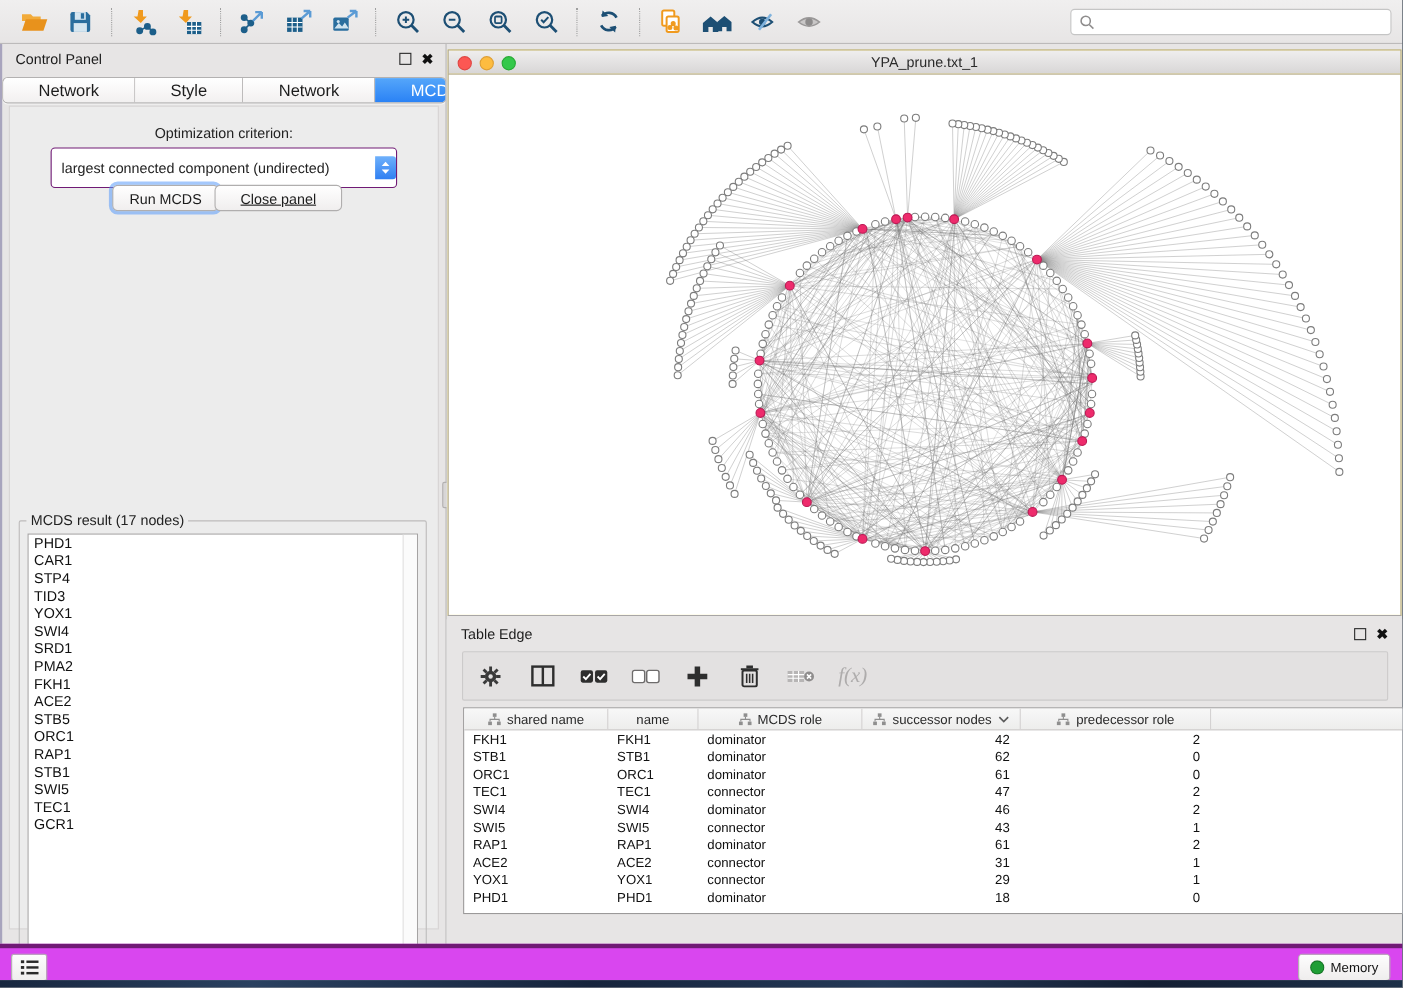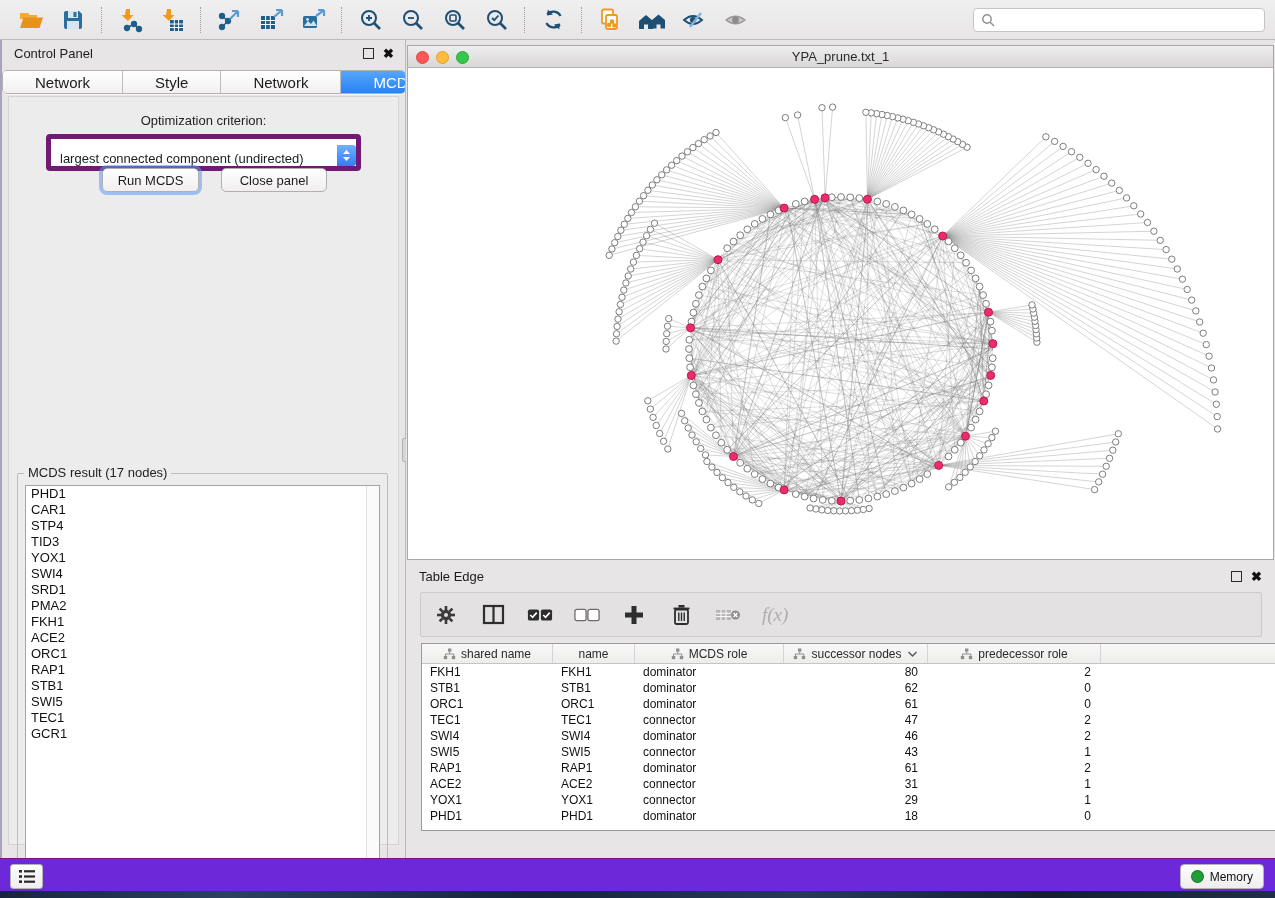--- a/index.html
+++ b/index.html
@@ -23,29 +23,29 @@
   .win-btns{margin-left:auto;display:flex;align-items:center;gap:9px;}
   .float-glyph{width:9px;height:9px;border:1.5px solid #2a2a2a;display:inline-block;}
   .close-glyph{font-size:13px;font-weight:bold;color:#111;line-height:9px;}
   #cp-tabs{position:absolute;left:0;top:30px;width:100%;display:flex;justify-content:center;}
   .seg-group{display:flex;border:1px solid #b3b1b1;border-radius:5px;overflow:hidden;background:#fff;height:22px;box-shadow:0 1px 0 rgba(255,255,255,.6);}
   .seg{padding:0 32px;font-size:15px;display:flex;align-items:center;border-right:1px solid #bdbbbb;background:linear-gradient(#ffffff,#f2f0f0);color:#1c1c1c;cursor:default;}
   .seg:last-child{border-right:none;}
   .seg.sel{background:linear-gradient(#55a6fa,#2a82f5);color:#fff;}
   #cp-content{position:absolute;left:6px;top:56px;width:391px;height:749px;background:#ececec;border:1px solid #d6d3d3;box-sizing:border-box;}
   #opt-label{position:absolute;left:0;top:16px;width:100%;text-align:center;font-size:13px;}
-  #criterion-select{position:absolute;left:37px;top:37px;width:315px;height:37px;background:#fff;border:5px solid #701a75;border-radius:4px;
-    display:flex;align-items:flex-end;box-sizing:border-box;font-size:13px;}
+  #criterion-select{position:absolute;left:37px;top:37px;width:315px;height:37px;background:#fff;border:1px solid #701a75;border-radius:4px;
+    display:flex;align-items:center;box-sizing:border-box;font-size:13px;}
   #criterion-select .sel-text{flex:1;padding-left:9px;white-space:nowrap;overflow:hidden;}
   .stepper{width:19px;height:21px;border-radius:0 3px 3px 0;background:linear-gradient(#6fb1fb,#2f7ff2);display:flex;flex-direction:column;align-items:center;justify-content:center;gap:1px;}
   .stepper svg{display:block;}
   .mac-btn{position:absolute;height:24px;background:linear-gradient(#ffffff,#f0eeee);border:1px solid #b0aeae;border-radius:5px;
     font-size:13px;font-family:"Liberation Sans",sans-serif;display:flex;align-items:center;justify-content:center;box-sizing:border-box;color:#1c1c1c;}
   #run-mcds{left:93px;top:71px;width:97px;outline:3px solid rgba(90,155,250,.55);outline-offset:0px;}
-  #close-panel-btn{left:212px;top:71px;width:106px;}
+  #close-panel-btn{left:186px;top:71px;width:116px;text-decoration:underline;}
   #mcds-group{position:absolute;left:8px;top:376px;width:369px;height:406px;border:1px solid #bdbbbb;border-radius:2px;}
   #mcds-legend{position:absolute;left:6px;top:-9px;background:#ececec;padding:0 4px;font-size:13px;}
   #mcds-list{position:absolute;left:7px;top:11px;right:7px;bottom:7px;background:#fff;border:1px solid #a5a3a3;overflow:hidden;}
   #mcds-scroll{position:absolute;right:0;top:0;width:12px;height:100%;border-left:1px solid #e2e0e0;background:#fbfbfb;}
   .mcds-item{font-size:13px;line-height:16px;padding-left:5px;color:#111;}
 
   
   #right-area{position:absolute;left:406px;top:40px;width:869px;height:818px;background:#e7e5e5;}
   #splitter{position:absolute;left:405px;top:40px;width:2px;height:818px;background:#b9b7b7;}
   #splitter-handle{position:absolute;left:402px;top:438px;width:8px;height:22px;background:#d8d6d6;border:1px solid #b2b0b0;border-radius:2px;}
@@ -74,21 +74,21 @@
   .th:last-child{border-right:none;flex:1 1 auto;}
   .tr{display:flex;height:16px;align-items:center;}
   .td{font-size:12px;color:#111;box-sizing:border-box;white-space:nowrap;overflow:hidden;flex:0 0 auto;}
   .td.left{padding-left:8px;text-align:left;}
   .td.right{padding-right:10px;text-align:right;}
   #tbl-scroll{position:absolute;right:0;top:20px;width:15px;bottom:0;background:#f4f4f4;border-left:1px solid #dcdada;}
   #tbl-thumb{position:absolute;left:2px;top:3px;width:10px;height:120px;border-radius:6px;background:#c3c1c1;}
   #tp-tabs{position:absolute;left:0;top:272px;width:100%;display:flex;justify-content:center;}
 
   
-  #status-bar{position:absolute;left:0;top:858px;width:1275px;height:33px;background:#6d28d9;border-top:1px solid #701a75;box-sizing:border-box;}
+  #status-bar{position:absolute;left:0;top:858px;width:1275px;height:33px;background:#d946ef;border-top:4px solid #701a75;box-sizing:border-box;}
   #list-btn{position:absolute;left:10px;top:5px;width:31px;height:23px;background:linear-gradient(#fdfdfd,#efeded);border:1px solid #b4b2b2;border-radius:3px;
     display:flex;align-items:center;justify-content:center;}
   #memory-btn{position:absolute;right:11px;top:5px;height:23px;padding:0 10px;background:linear-gradient(#fdfdfd,#efeded);border:1px solid #b4b2b2;border-radius:4px;
     display:flex;align-items:center;gap:6px;font-size:12px;color:#111;}
   #memory-dot{width:11px;height:11px;border-radius:50%;}
   #desktop-strip{position:absolute;left:0;top:891px;width:1275px;height:7px;
     background:linear-gradient(90deg,#17263e,#2a4160 18%,#16243c 42%,#253a58 63%,#141f33 82%,#1d3048);}
 </style>
 </head>
 <body>
@@ -278,20 +278,21 @@
         <div class="mcds-item">PHD1</div>
             <div class="mcds-item">CAR1</div>
             <div class="mcds-item">STP4</div>
             <div class="mcds-item">TID3</div>
             <div class="mcds-item">YOX1</div>
             <div class="mcds-item">SWI4</div>
             <div class="mcds-item">SRD1</div>
             <div class="mcds-item">PMA2</div>
             <div class="mcds-item">FKH1</div>
             <div class="mcds-item">ACE2</div>
+            <div class="mcds-item">STB5</div>
             <div class="mcds-item">ORC1</div>
             <div class="mcds-item">RAP1</div>
             <div class="mcds-item">STB1</div>
             <div class="mcds-item">SWI5</div>
             <div class="mcds-item">TEC1</div>
             <div class="mcds-item">GCR1</div>
           </div>
       </div>
     </div>
   </div>
@@ -1304,21 +1305,21 @@
               </svg>
               <span>predecessor role</span>
             </div>
             <div class="th"></div>
           </div>
         <div id="tbl-body">
             <div class="tr">
               <div class="td left" style="width: 131px;">FKH1</div>
               <div class="td left" style="width: 82px;">FKH1</div>
               <div class="td left" style="width: 149px;">dominator</div>
-              <div class="td right" style="width: 144px;">80</div>
+              <div class="td right" style="width: 144px;">42</div>
               <div class="td right" style="width: 173px;">2</div>
             </div>
             <div class="tr">
               <div class="td left" style="width: 131px;">STB1</div>
               <div class="td left" style="width: 82px;">STB1</div>
               <div class="td left" style="width: 149px;">dominator</div>
               <div class="td right" style="width: 144px;">62</div>
               <div class="td right" style="width: 173px;">0</div>
             </div>
             <div class="tr">

